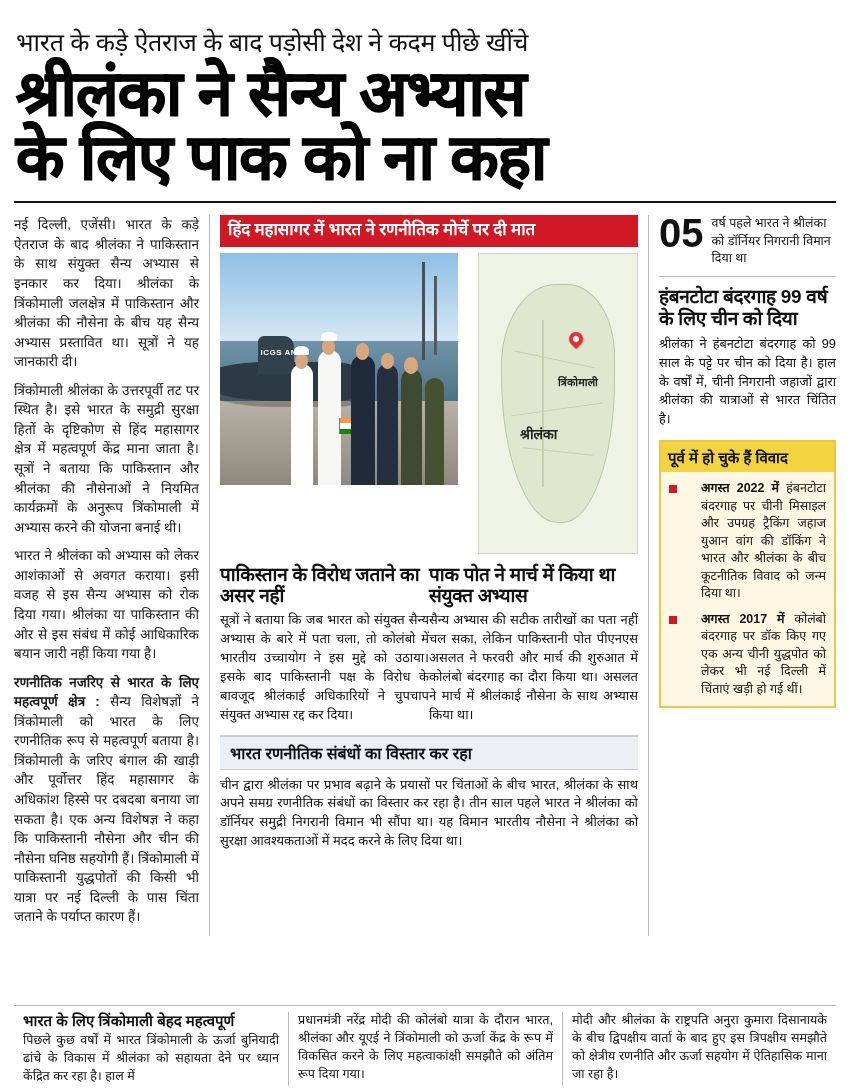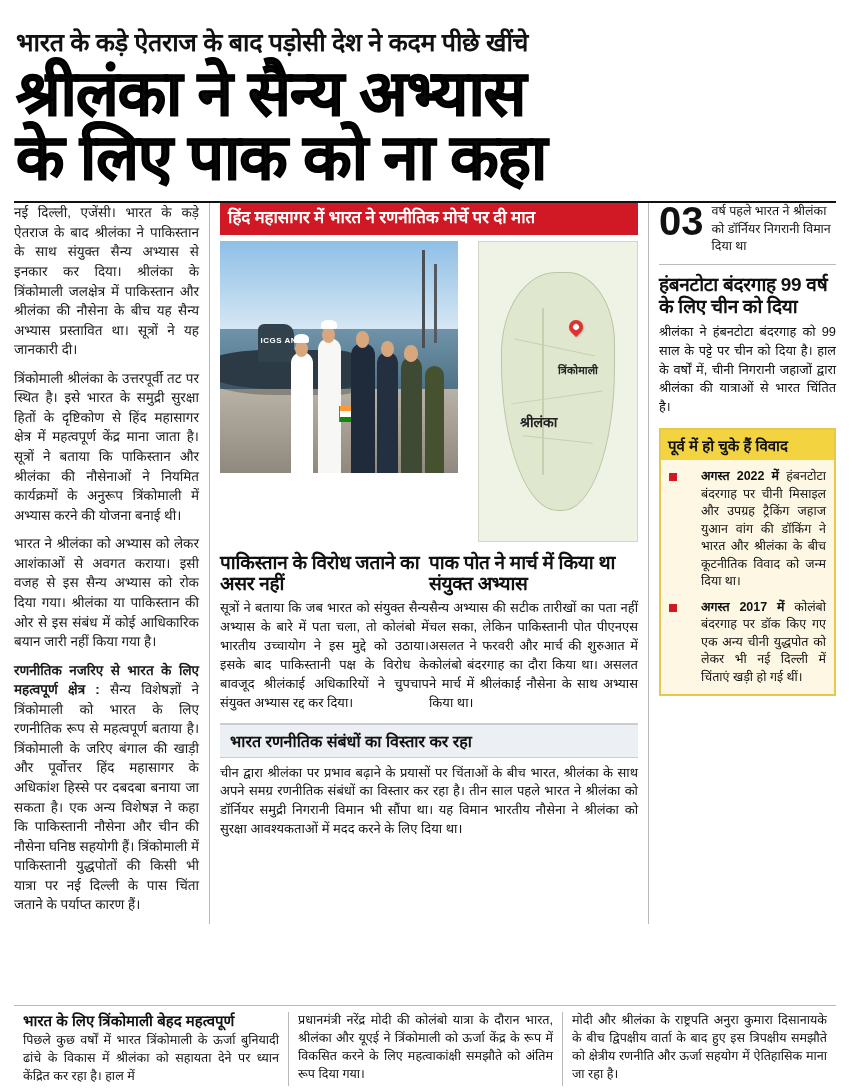--- a/index.html
+++ b/index.html
@@ -16,21 +16,21 @@
   }
   .page {
     width: 850px; height: 1090px;
     padding: 10px 14px 6px 14px;
     position: relative;
   }
 
   
   .kicker {
     font-size: 25px;
-    font-weight: bold;
+    font-weight: normal;
     color: #111;
     line-height: 1.15;
     letter-spacing: -0.3px;
     margin: 18px 0 4px 2px;
   }
   .headline {
     font-size: 63px;
     font-weight: bold;
     line-height: 1.02;
     letter-spacing: -1px;
@@ -42,21 +42,21 @@
   .headline .l3 { display:block; }
   .rule-thin {
     height: 2px; background:#111; margin: 12px 0 0 0;
   }
 
   
   .body-grid {
     display: grid;
     grid-template-columns: 196px 1fr 188px;
     gap: 0px;
-    margin-top: 0;
+    margin-top: 12px;
   }
   .col-left { padding-right: 10px; border-right: 1px solid #b9b9b9; }
   .col-mid  { padding: 0 10px; }
   .col-right{ padding-left: 10px; border-left: 1px solid #b9b9b9; }
 
   .lead-text p {
     margin: 0 0 9px 0;
     font-size: 13.5px;
     line-height: 1.45;
     text-align: justify;
@@ -326,21 +326,21 @@
       </div>
 
       <div class="wide-box">
         <div class="wide-banner">भारत रणनीतिक संबंधों का विस्तार कर रहा</div>
         <div class="txt">चीन द्वारा श्रीलंका पर प्रभाव बढ़ाने के प्रयासों पर चिंताओं के बीच भारत, श्रीलंका के साथ अपने समग्र रणनीतिक संबंधों का विस्तार कर रहा है। तीन साल पहले भारत ने श्रीलंका को डॉर्नियर समुद्री निगरानी विमान भी सौंपा था। यह विमान भारतीय नौसेना ने श्रीलंका को सुरक्षा आवश्यकताओं में मदद करने के लिए दिया था।</div>
       </div>
     </div>
 
     <div class="col-right">
       <div class="stat-row">
-        <div class="stat-num">03</div>
+        <div class="stat-num">05</div>
         <div class="stat-txt">वर्ष पहले भारत ने श्रीलंका को डॉर्नियर निगरानी विमान दिया था</div>
       </div>
       <div class="right-head">हंबनटोटा बंदरगाह 99 वर्ष के लिए चीन को दिया</div>
       <div class="right-txt">श्रीलंका ने हंबनटोटा बंदरगाह को 99 साल के पट्टे पर चीन को दिया है। हाल के वर्षों में, चीनी निगरानी जहाजों द्वारा श्रीलंका की यात्राओं से भारत चिंतित है।</div>
 
       <div class="yellow-box">
         <div class="yellow-title">पूर्व में हो चुके हैं विवाद</div>
         <div class="bullet">
           <span class="sq"></span>
           <span><b>अगस्त 2022 में</b> <span>हंबनटोटा बंदरगाह पर चीनी मिसाइल और उपग्रह ट्रैकिंग जहाज युआन वांग की डॉकिंग ने भारत और श्रीलंका के बीच कूटनीतिक विवाद को जन्म दिया था।</span></span>

